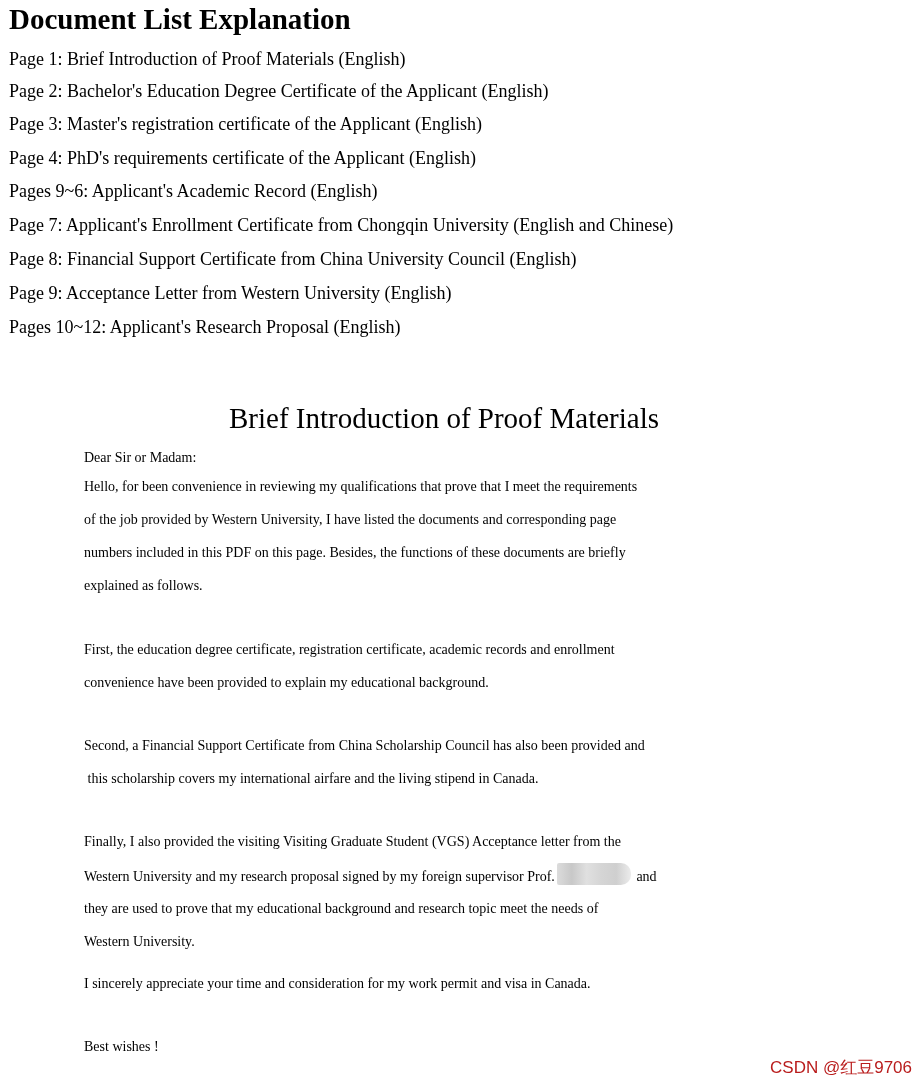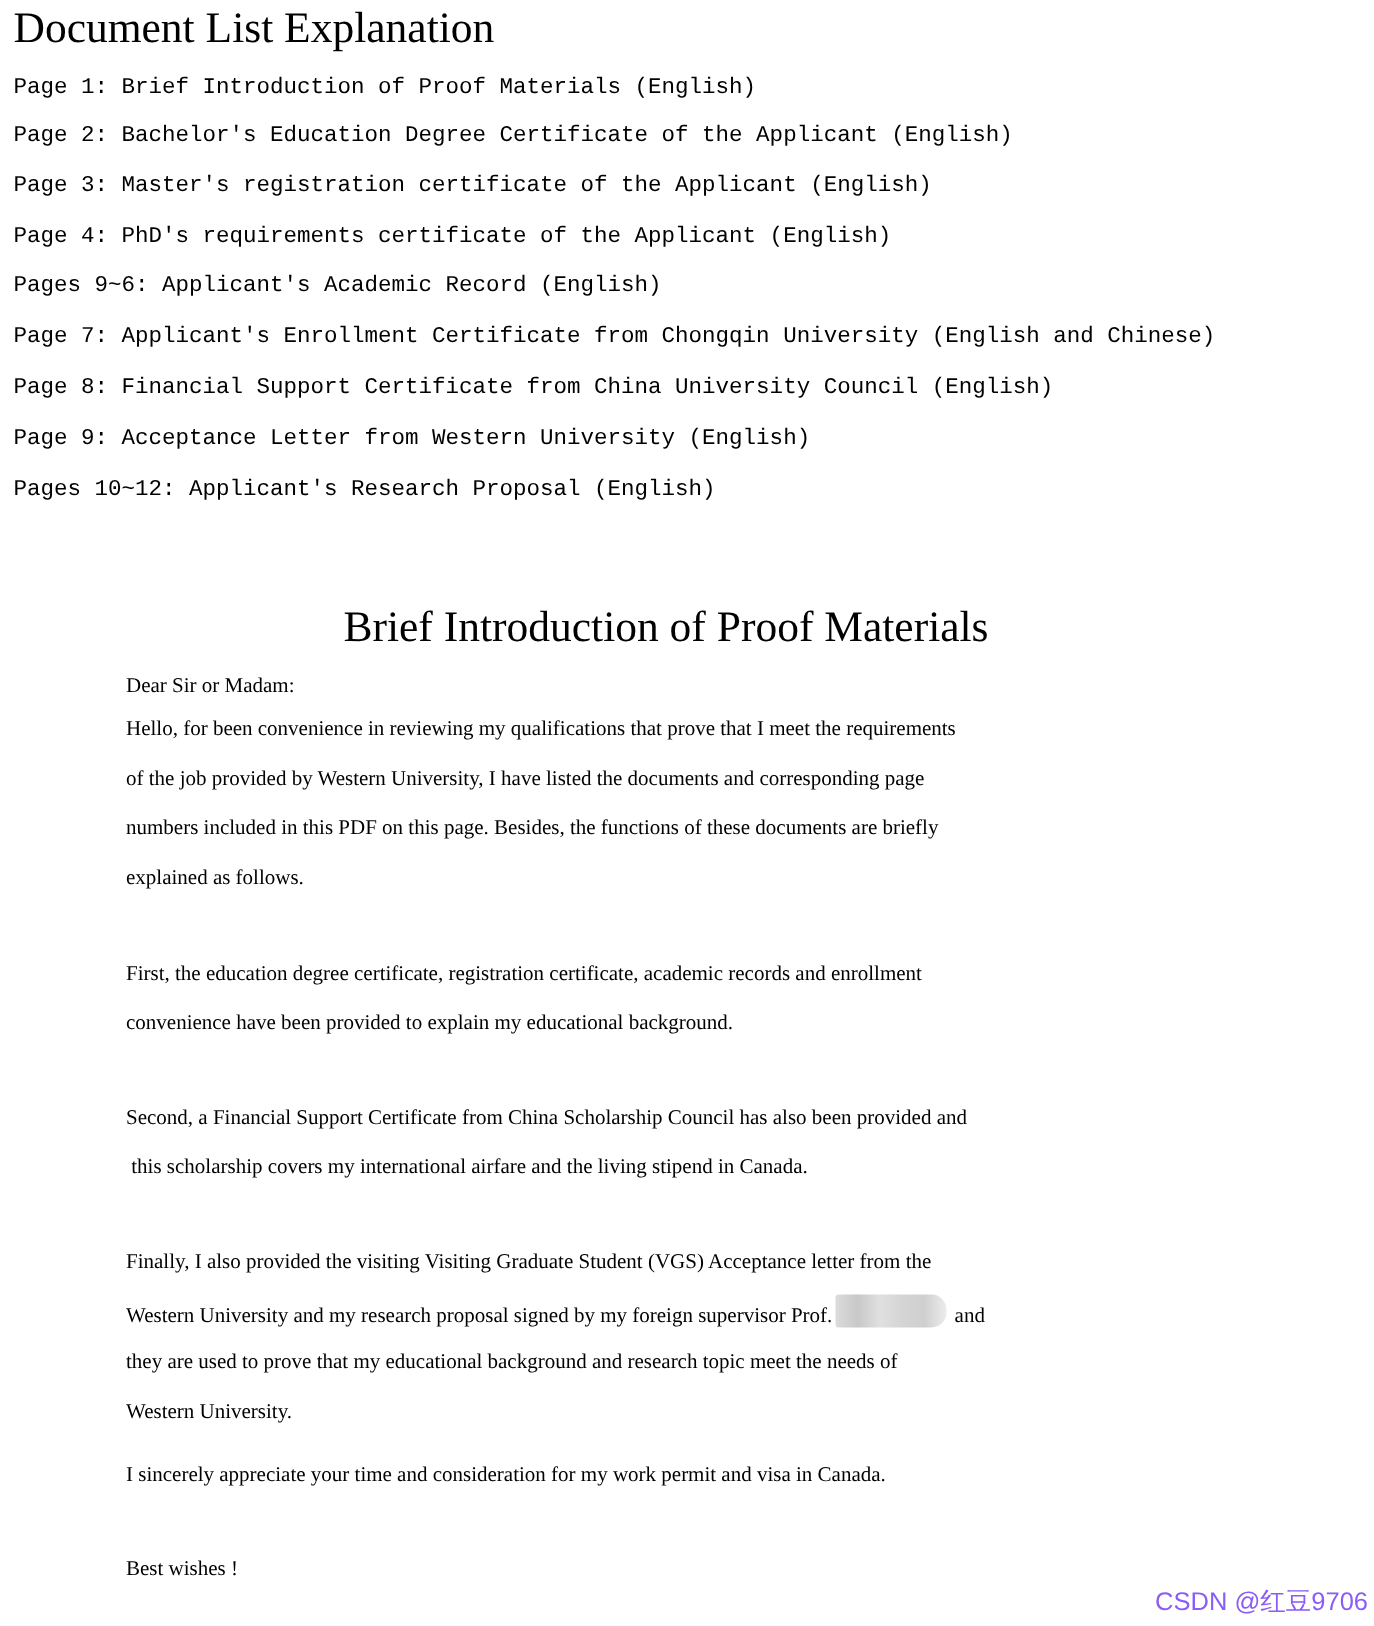--- a/index.html
+++ b/index.html
@@ -13,26 +13,26 @@
       position: relative;
       overflow: hidden;
       font-family: "Liberation Serif", serif;
       color: #000000;
     }
     .abs { position: absolute; white-space: nowrap; }
     .doclist-title {
       left: 9px; top: 0px;
       font-size: 29px;
       line-height: 38px;
+      font-weight: bold;
     }
     .doclist-item {
       left: 9px;
-      font-size: 15px;
+      font-size: 18px;
       line-height: 24px;
-      font-family: Liberation Mono, monospace;
     }
     .intro-title {
       left: 0; width: 888px; text-align: center;
       top: 399px;
       font-size: 29px;
       line-height: 38px;
     }
     .body-line {
       left: 84px;
       font-size: 14px;
@@ -44,21 +44,21 @@
       height: 22px;
       vertical-align: -4px;
       background: linear-gradient(90deg, #dcdcdc 0%, #c8c8c8 20%, #e0e0e0 40%, #d5d5d5 60%, #cfcfcf 80%, #ececec 100%);
       border-radius: 2px 10px 10px 2px;
       margin: 0 2px 0 2px;
     }
     .watermark {
       right: 4px; bottom: 6px;
       font-family: "Liberation Sans", sans-serif;
       font-size: 17px;
-      color: #8b5cf6;
+      color: #b91c1c;
       line-height: 20px;
     }
   </style>
 </head>
 <body>
 
 <div>
 
   <div class="abs doclist-title">Document List Explanation</div>
 

